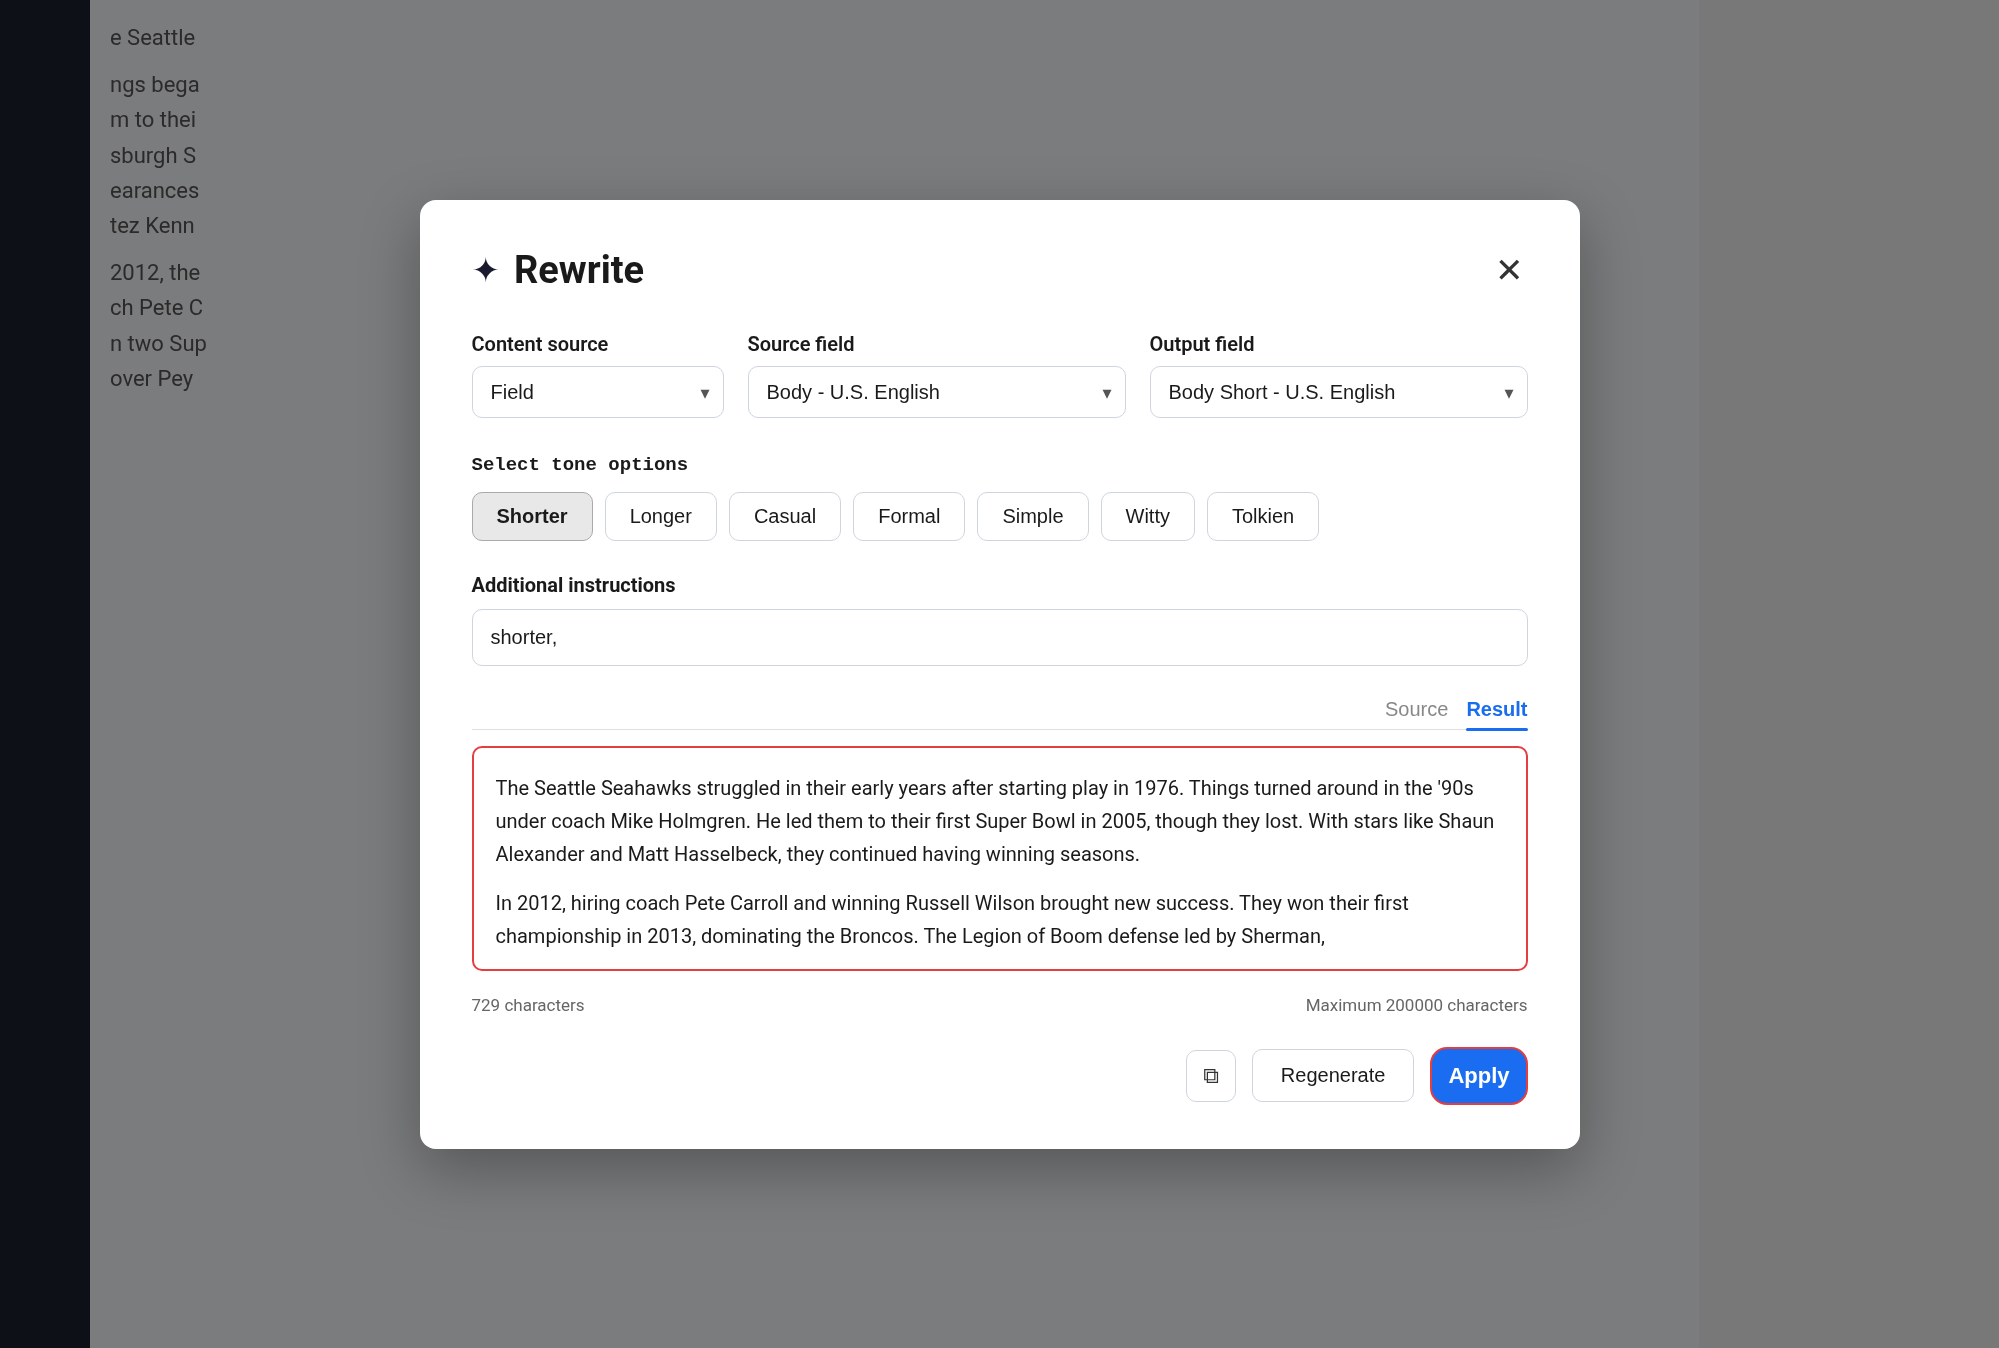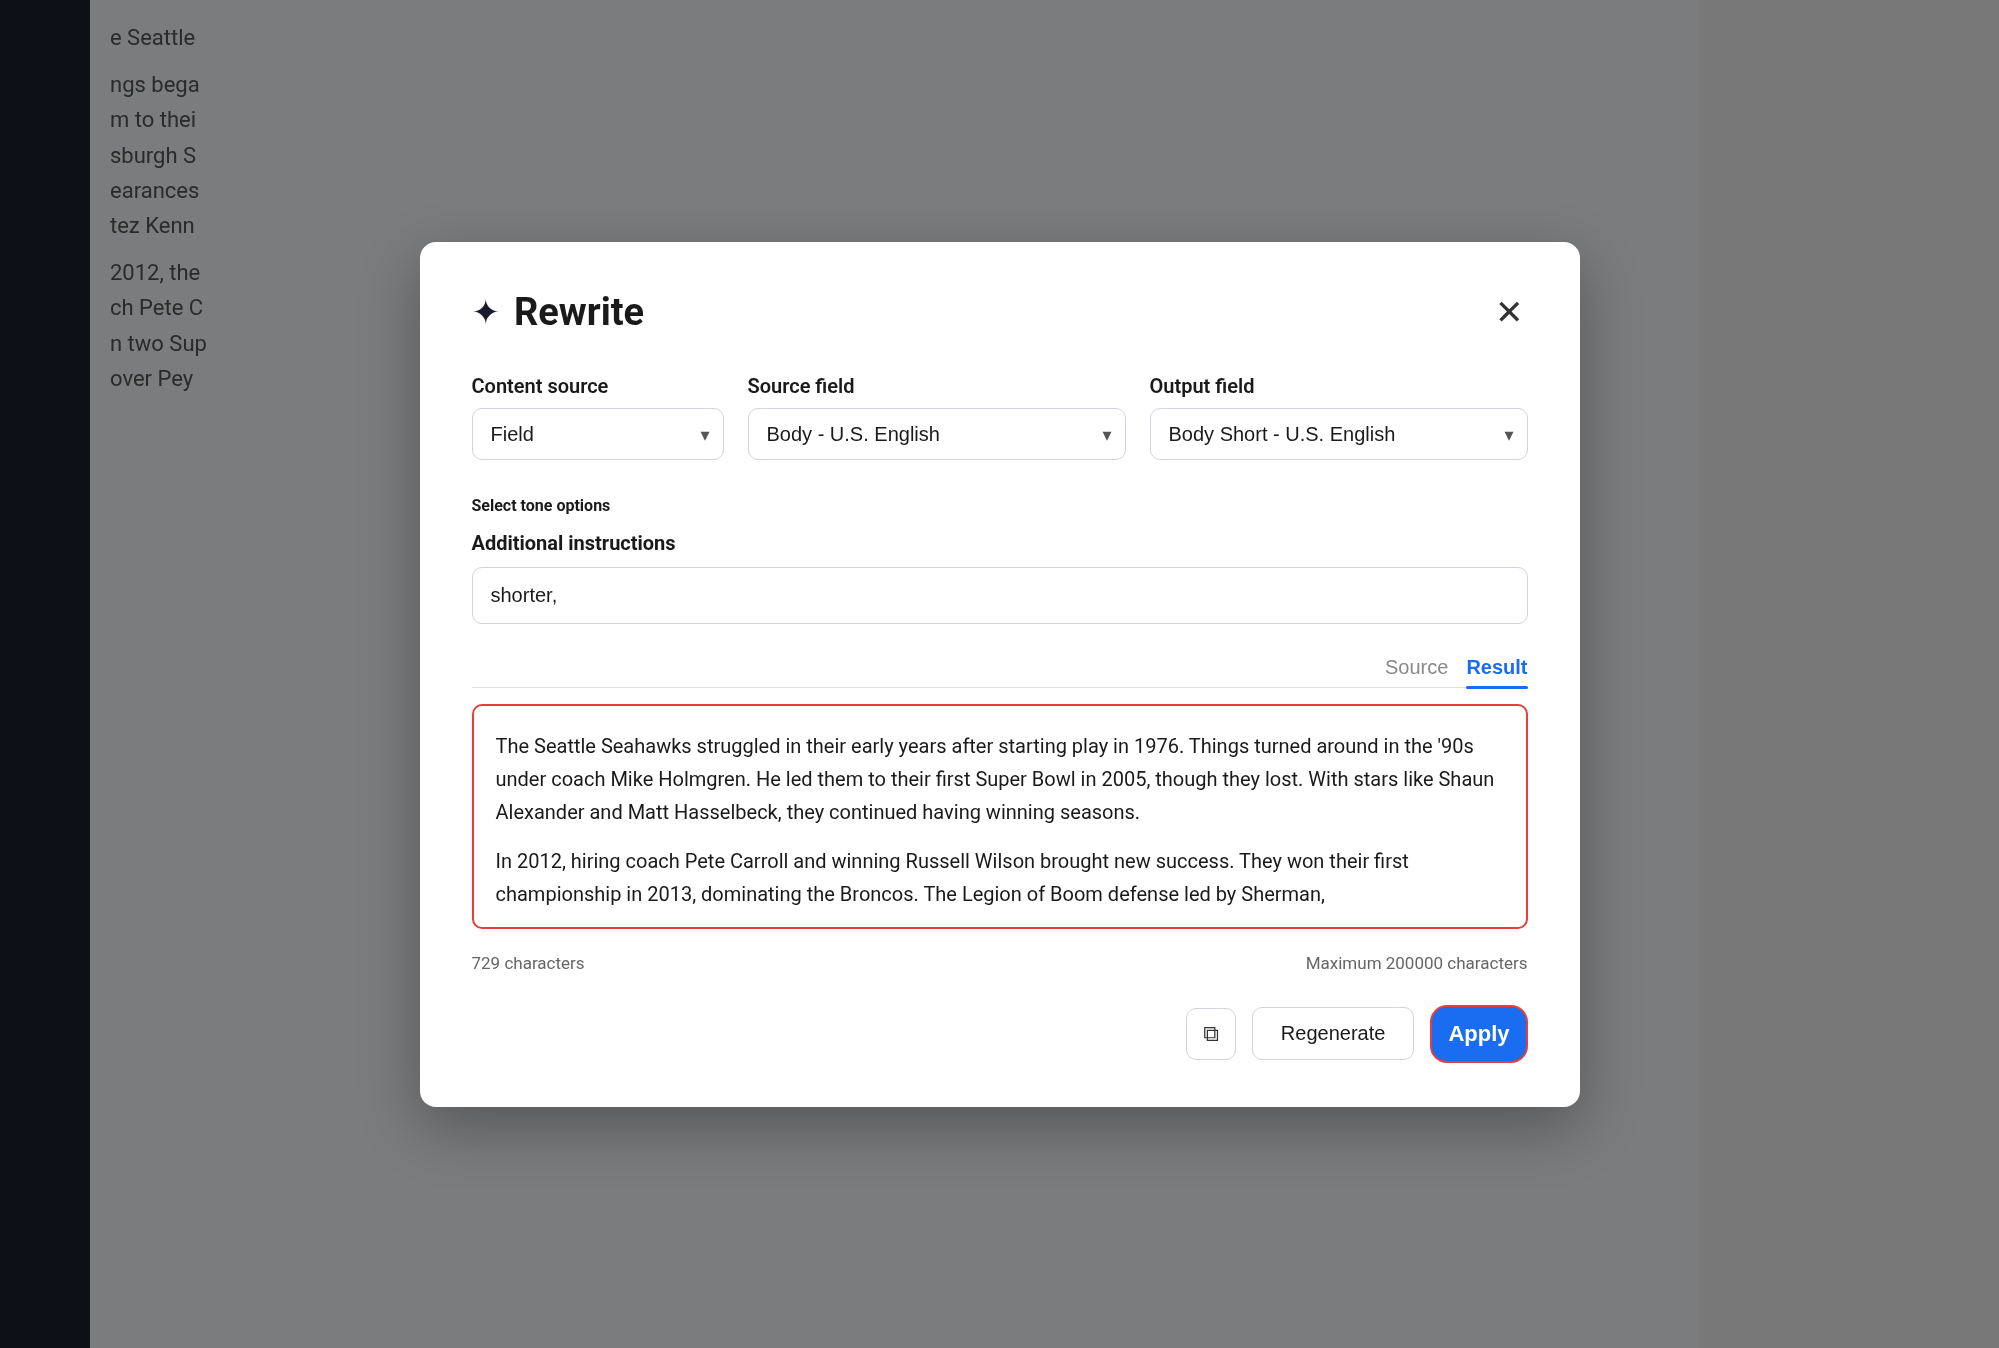--- a/index.html
+++ b/index.html
@@ -143,24 +143,25 @@
       position: absolute;
       right: 14px;
       top: 50%;
       transform: translateY(-50%);
       font-size: 18px;
       color: #555;
       pointer-events: none;
     }
 
     .section-label {
-      font-size: 16px;
+      font-size: 19px;
       font-weight: 700;
       color: #1a1a1a;
       margin-bottom: 16px;
+      font-family: Liberation Mono, monospace;
     }
 
     .tone-options {
       display: flex;
       gap: 12px;
       flex-wrap: wrap;
       margin-bottom: 32px;
     }
 
     .tone-btn {
@@ -377,20 +378,29 @@
           <select class="select-box">
             <option value="Body Short - U.S. English">Body Short - U.S. English</option>
           </select>
           <span class="select-chevron">▾</span>
         </div>
       </div>
     </div>
 
     
     <div class="section-label">Select tone options</div>
+    <div class="tone-options" id="tone-options-container">
+        <button class="tone-btn selected">Shorter</button>
+        <button class="tone-btn">Longer</button>
+        <button class="tone-btn">Casual</button>
+        <button class="tone-btn">Formal</button>
+        <button class="tone-btn">Simple</button>
+        <button class="tone-btn">Witty</button>
+        <button class="tone-btn">Tolkien</button>
+      </div>
 
     
     <div class="instructions-label">Additional instructions</div>
     <input class="instructions-input" type="text" value="shorter," style="">
 
     
     <div class="tabs-row">
       <button class="tab-btn">Source</button>
       <button class="tab-btn active">Result</button>
     </div>

